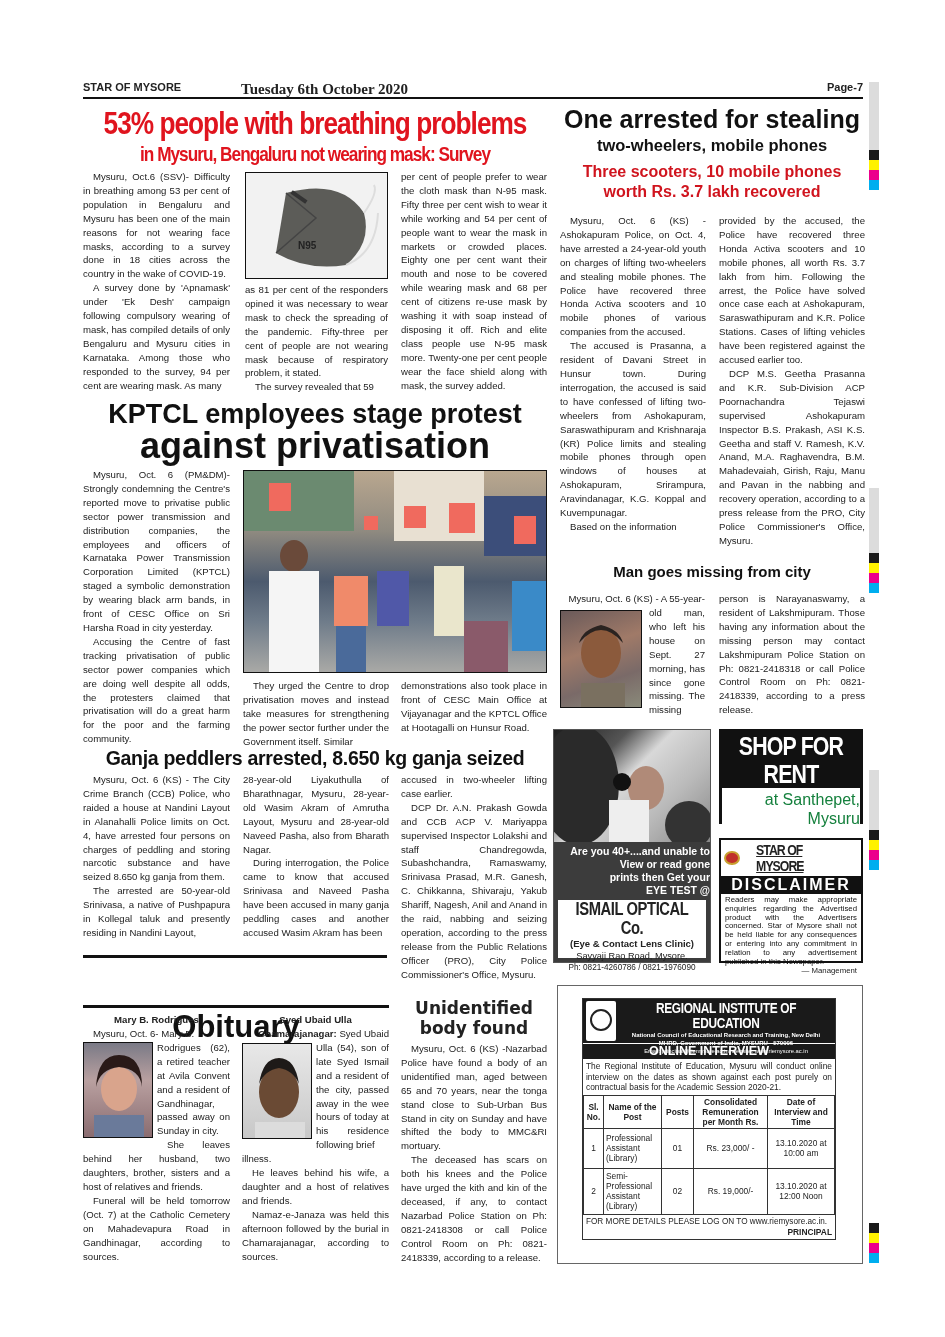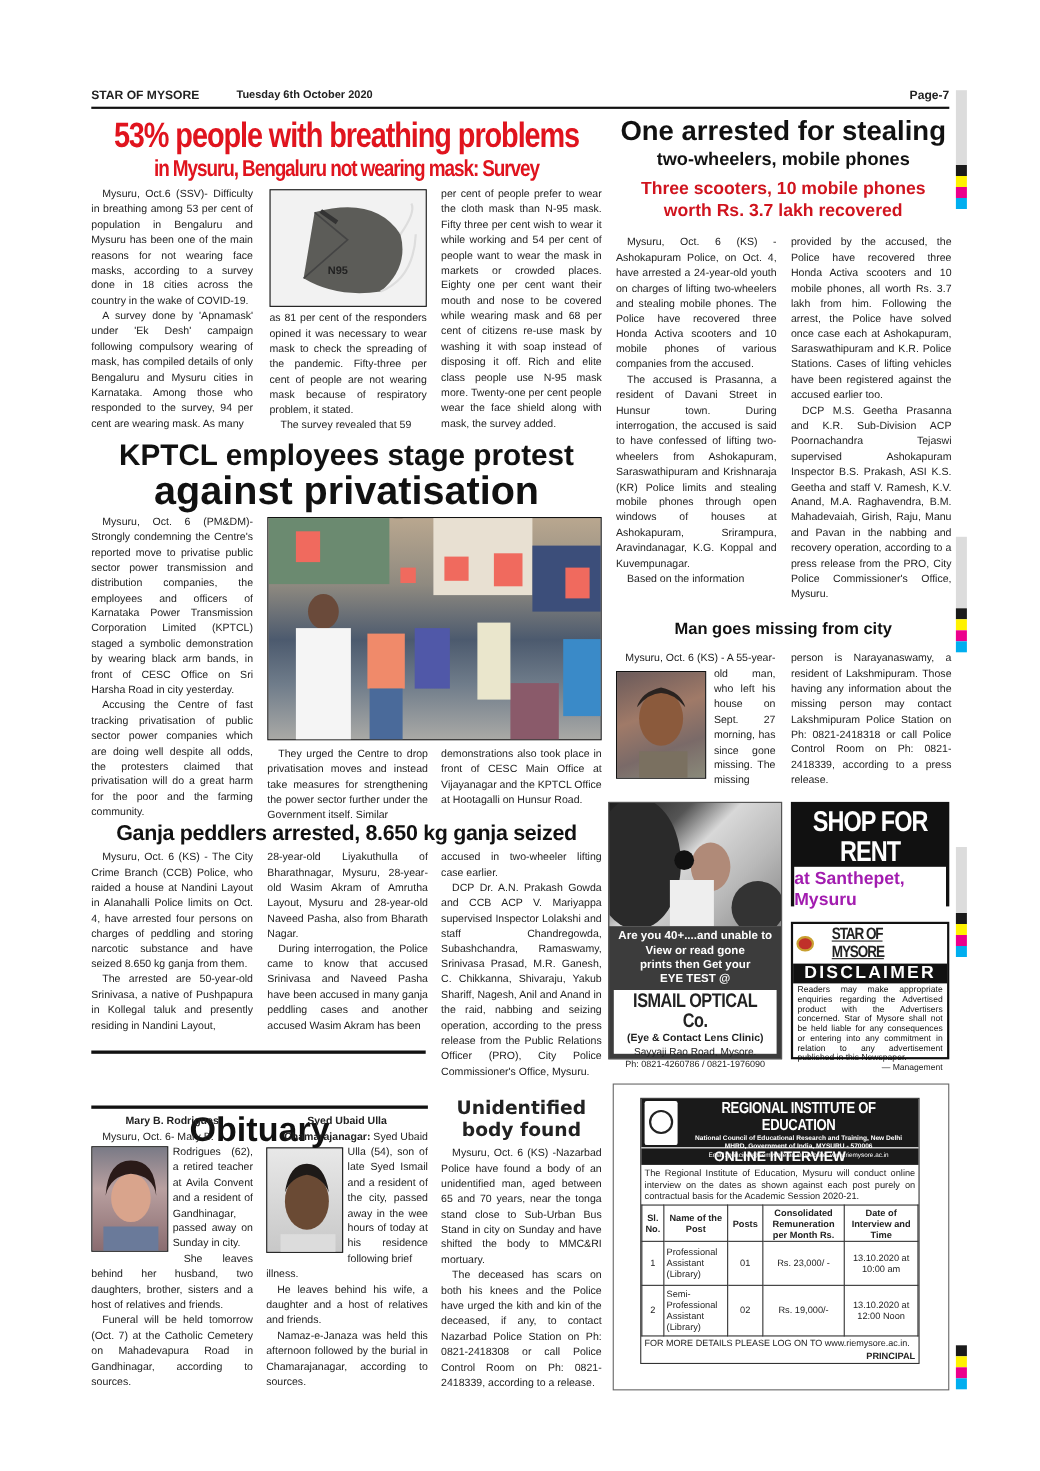--- a/index.html
+++ b/index.html
@@ -45,21 +45,21 @@
 </div>
 <div class="cmyk" style="left:869px;top:1223px;">
   <div style="background:#1a1a1a"></div>
     <div style="background:#fff200"></div>
     <div style="background:#ec008c"></div>
     <div style="background:#00aeef"></div>
 </div>
 
 <div class="abs" style="left:83px;top:81px;width:780px;height:18px;border-bottom:2px solid #111;">
   <span style="position:absolute;left:0;top:0;font-size:11px;font-weight:bold;">STAR OF MYSORE</span>
-  <span style="position:absolute;left:132px;top:0;font-size:10px;font-weight:bold;">Tuesday 6th October 2020</span>
+  <span style="position:absolute;left:158px;top:0;font-size:15px;font-weight:bold;font-family:Liberation Serif, serif;">Tuesday 6th October 2020</span>
   <span style="position:absolute;right:0;top:0;font-size:11px;font-weight:bold;">Page-7</span>
 </div>
 
 <div class="abs" style="left:83px;top:104px;width:464px;height:290px;">
   <div class="cond red" style="position:absolute;left:-40px;top:2px;width:544px;text-align:center;font-size:32px;line-height:34px;">53% people with breathing problems</div>
   <div class="cond red" style="position:absolute;left:-40px;top:38px;width:544px;text-align:center;font-size:21px;line-height:24px;">in Mysuru, Bengaluru not wearing mask: Survey</div>
 
   <div class="txt" style="position:absolute;left:0;top:66px;width:147px;">
     <p>Mysuru, Oct.6 (SSV)- Difficulty in breathing among 53 per cent of population in Bengaluru and Mysuru has been one of the main reasons for not wearing face masks, according to a survey done in 18 cities across the country in the wake of COVID-19.</p>
     <p>A survey done by 'Apnamask' under 'Ek Desh' campaign following compulsory wearing of mask, has compiled details of only Bengaluru and Mysuru cities in Karnataka. Among those who responded to the survey, 94 per cent are wearing mask. As many</p>
@@ -173,37 +173,37 @@
 <div class="abs" style="left:553px;top:729px;width:158px;height:234px;border:1px solid #555;background:#3c3c3c;">
   <div style="height:112px;background:linear-gradient(135deg,#1e1e1e 0%,#555 28%,#d8d8d8 45%,#b9b9b9 70%,#888 100%);position:relative;overflow:hidden;">
     <svg width="158" height="112" viewBox="0 0 158 112">
       <ellipse cx="25" cy="55" rx="40" ry="60" fill="#2a2a2a"></ellipse>
       <ellipse cx="92" cy="58" rx="18" ry="22" fill="#b08a78"></ellipse>
       <circle cx="68" cy="52" r="9" fill="#111"></circle>
       <circle cx="135" cy="95" r="24" fill="#333"></circle>
       <rect x="55" y="70" width="40" height="42" fill="#eee"></rect>
     </svg>
   </div>
-  <div style="color:#fff;font-weight:bold;font-size:10.5px;line-height:13px;text-align:center;padding-top:3px;">
+  <div style="color:#fff;font-weight:bold;font-size:10.5px;line-height:13px;text-align:right;padding-top:3px;">
     <div>Are you 40+....and unable to</div>
     <div>View or read gone</div>
     <div>prints then Get your</div>
     <div>EYE TEST @</div>
   </div>
   <div style="position:absolute;left:4px;right:4px;bottom:4px;height:58px;background:#fff;text-align:center;color:#222;">
     <div class="cond" style="font-size:18px;line-height:19px;letter-spacing:-0.5px;">ISMAIL OPTICAL Co.</div>
     <div style="font-size:9.5px;font-weight:bold;line-height:12px;">(Eye &amp; Contact Lens Clinic)</div>
     <div style="font-size:9.2px;line-height:12px;">Sayyaji Rao Road, Mysore.</div>
     <div style="font-size:8.2px;line-height:12px;">Ph: 0821-4260786 / 0821-1976090</div>
   </div>
 </div>
 
 <div class="abs" style="left:719px;top:729px;width:144px;height:95px;background:#111;padding:3px;">
   <div class="cond" style="color:#fff;font-size:26px;line-height:28px;text-align:center;letter-spacing:-1px;">SHOP FOR RENT</div>
-  <div style="background:#fff;text-align:left;font-weight:bold;color:#a21caf;padding:2px 0;">
+  <div style="background:#fff;text-align:right;font-weight:normal;color:#15803d;padding:2px 0;">
     <div style="font-size:16px;line-height:19px;">at Santhepet,</div>
     <div style="font-size:16px;line-height:19px;">Mysuru</div>
   </div>
   <div style="color:#fff;text-align:center;font-weight:bold;margin-top:2px;">
     <span style="font-size:10px;">Call:</span>
     <span style="font-size:15px;">94481-50597</span>
   </div>
 </div>
 
 <div class="abs" style="left:719px;top:838px;width:144px;height:125px;border:2px solid #111;background:#fff;">

